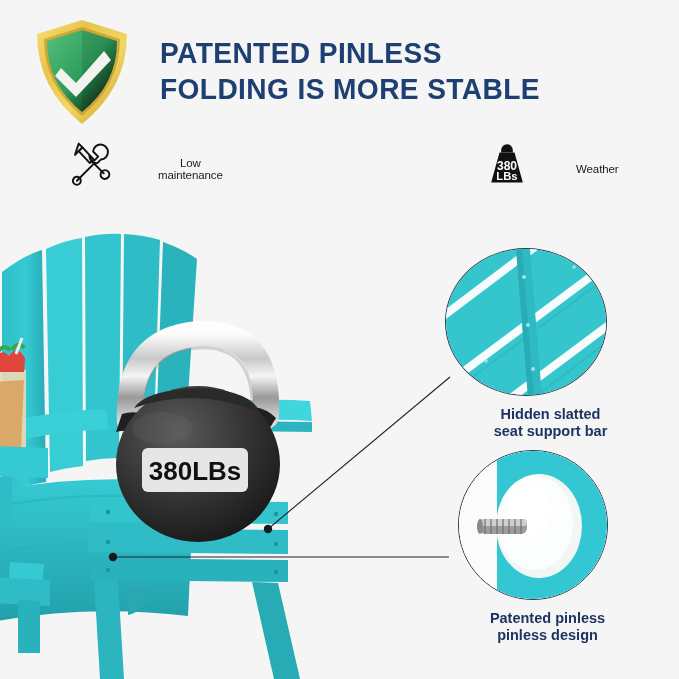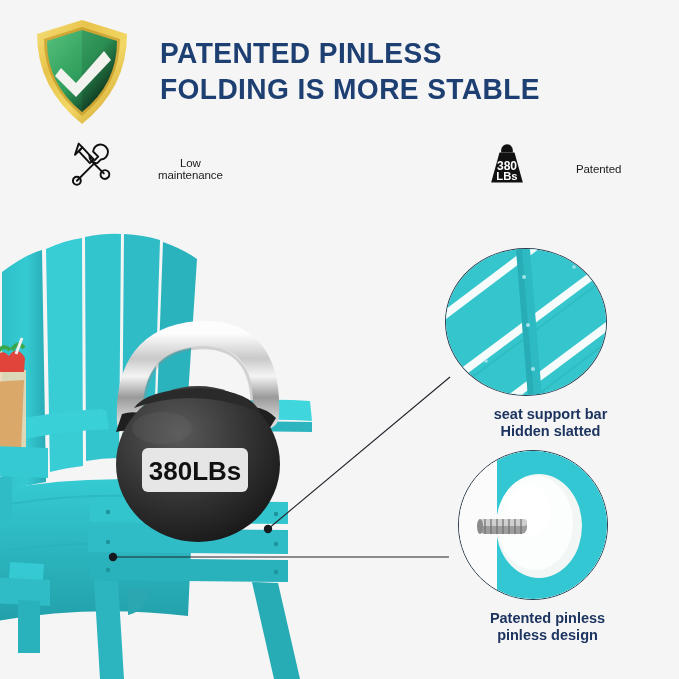--- a/index.html
+++ b/index.html
@@ -142,21 +142,21 @@
 
     <div class="feature">
       <div class="feature-ico">
         <svg viewBox="0 0 60 56" width="50" height="50">
           <path d="M30 3 a7 7 0 0 1 7 7 v3 h-14 v-3 a7 7 0 0 1 7 -7 z" fill="#111"></path>
           <path d="M21 13 h18 l10 36 h-38 z" fill="#111"></path>
           <text x="30" y="34" text-anchor="middle" fill="#fff" font-size="14.5" font-weight="bold" font-family="Liberation Sans, sans-serif">380</text>
           <text x="30" y="46" text-anchor="middle" fill="#fff" font-size="13.5" font-weight="bold" font-family="Liberation Sans, sans-serif">LBs</text>
         </svg>
       </div>
-      <div class="feature-label">Patented</div>
+      <div class="feature-label">Weather</div>
     </div>
   </div>
 
   <div class="photo">
 
     <div class="chair">
       <svg viewBox="0 0 400 447" width="400" height="447">
         <defs>
           <linearGradient id="tq" x1="0" y1="0" x2="1" y2="0">
             <stop offset="0%" stop-color="#2fc0c9"></stop>
@@ -283,22 +283,22 @@
             <circle cx="78" cy="28" r="2"></circle>
               <circle cx="82" cy="76" r="2"></circle>
               <circle cx="87" cy="120" r="2"></circle>
             <circle cx="128" cy="18" r="1.8"></circle>
               <circle cx="40" cy="112" r="1.8"></circle>
           </g>
           <rect width="162" height="148" fill="url(#none)"></rect>
         </svg>
       </div>
       <div class="cap">
+        <span>Hidden slatted</span>
         <span>seat support bar</span>
-        <span>Hidden slatted</span>
       </div>
     </div>
 
     <div class="callout" id="callout-2">
       <div class="circle">
         <svg viewBox="0 0 150 150" width="150" height="150">
           <rect width="150" height="150" fill="#fbfbfb"></rect>
           <rect x="38" width="112" height="150" fill="#32c7d2"></rect>
           <rect x="38" width="112" height="150" fill="url(#none)"></rect>
           <ellipse cx="80" cy="75" rx="43" ry="52" fill="#f2f7f5"></ellipse>

